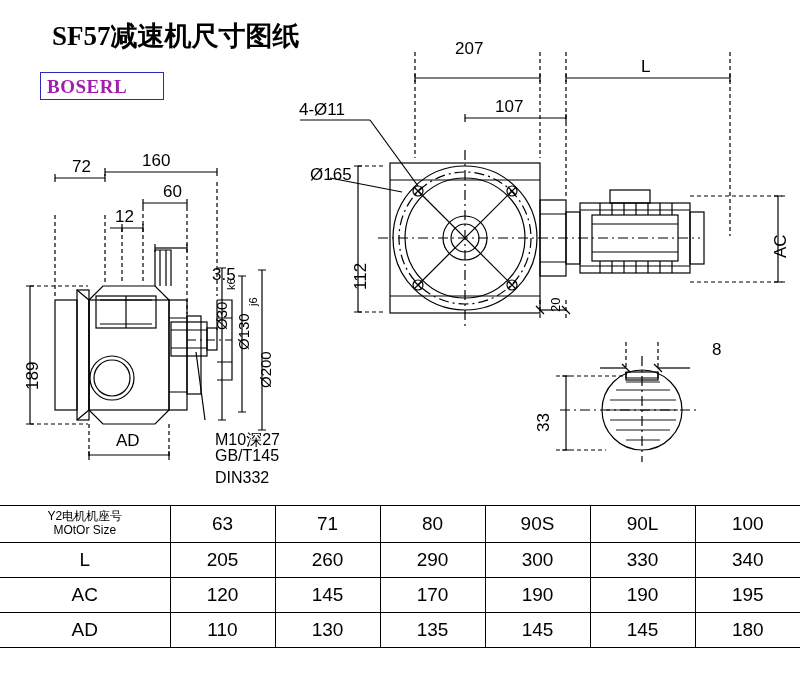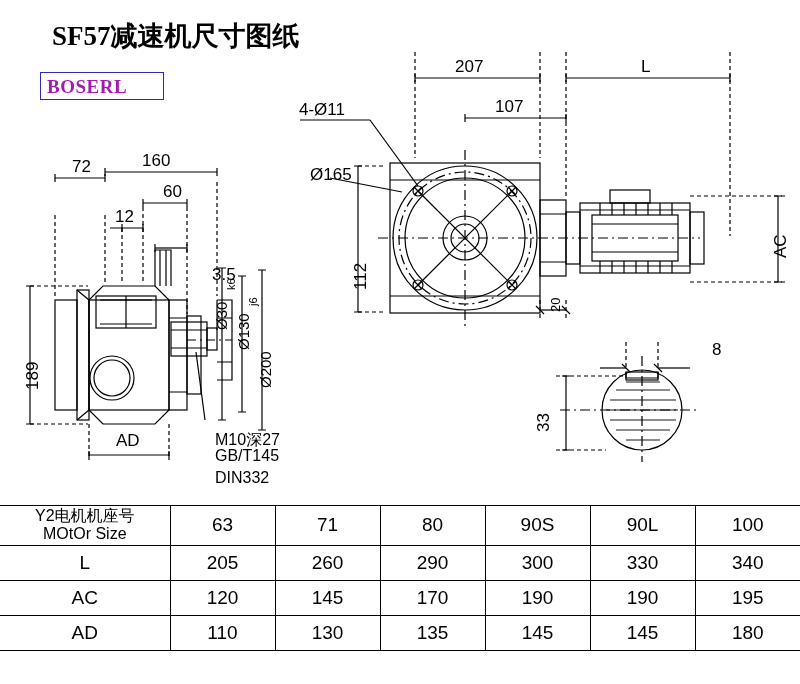--- a/index.html
+++ b/index.html
@@ -78,21 +78,21 @@
   }
   .spec-table td {
     border: 1.5px solid #000;
     text-align: center;
     font-family: "Liberation Sans", sans-serif;
     font-size: 19px;
     height: 34px;
     padding: 0;
   }
   .spec-table td.head {
-    font-size: 16px;
+    font-size: 12px;
     line-height: 1.15;
     padding: 1px 18px;
   }
   .spec-table tr:first-child td.head { }
   .spec-table td.rowlbl { font-size: 19px; }
   .spec-table col.c0 { width: 170px; }
   .spec-table col.cx { width: 105px; }
   .tbl-left-none { border-left: none !important; }
   .tbl-right-none { border-right: none !important; }
 </style>
@@ -297,21 +297,21 @@
   <div class="lbl rot" style="left:214px; top:330px; transform: rotate(-90deg); font-size:15px;">Ø30</div>
   <div class="lbl rot" style="left:226px; top:290px; transform: rotate(-90deg); font-size:11px;">k6</div>
   <div class="lbl rot" style="left:236px; top:350px; transform: rotate(-90deg); font-size:15px;">Ø130</div>
   <div class="lbl rot" style="left:248px; top:306px; transform: rotate(-90deg); font-size:11px;">j6</div>
   <div class="lbl rot" style="left:258px; top:388px; transform: rotate(-90deg); font-size:15px;">Ø200</div>
 
   <div class="lbl" style="left:215px; top:426px; font-size:16px;margin-top:6px;">M10深27</div>
   <div class="lbl" style="left:215px; top:448px; font-size:16px;">GB/T145</div>
   <div class="lbl" style="left:215px; top:470px; font-size:16px;">DIN332</div>
 
-  <div class="lbl big" style="left:455px; top:58px;">207</div>
+  <div class="lbl big" style="left:455px; top:40px;">207</div>
   <div class="lbl big" style="left:641px; top:58px;">L</div>
   <div class="lbl big" style="left:495px; top:98px;">107</div>
   <div class="lbl big" style="left:299px; top:101px;">4-Ø11</div>
   <div class="lbl big" style="left:310px; top:166px;">Ø165</div>
   <div class="lbl big rot" style="left:352px; top:290px; transform: rotate(-90deg);">112</div>
   <div class="lbl rot" style="left:549px; top:312px; transform: rotate(-90deg); font-size:13px;">20</div>
   <div class="lbl big rot" style="left:772px; top:258px; transform: rotate(-90deg);">AC</div>
 
   <div class="lbl big" style="left:712px; top:341px;">8</div>
   <div class="lbl big rot" style="left:535px; top:432px; transform: rotate(-90deg);">33</div>

